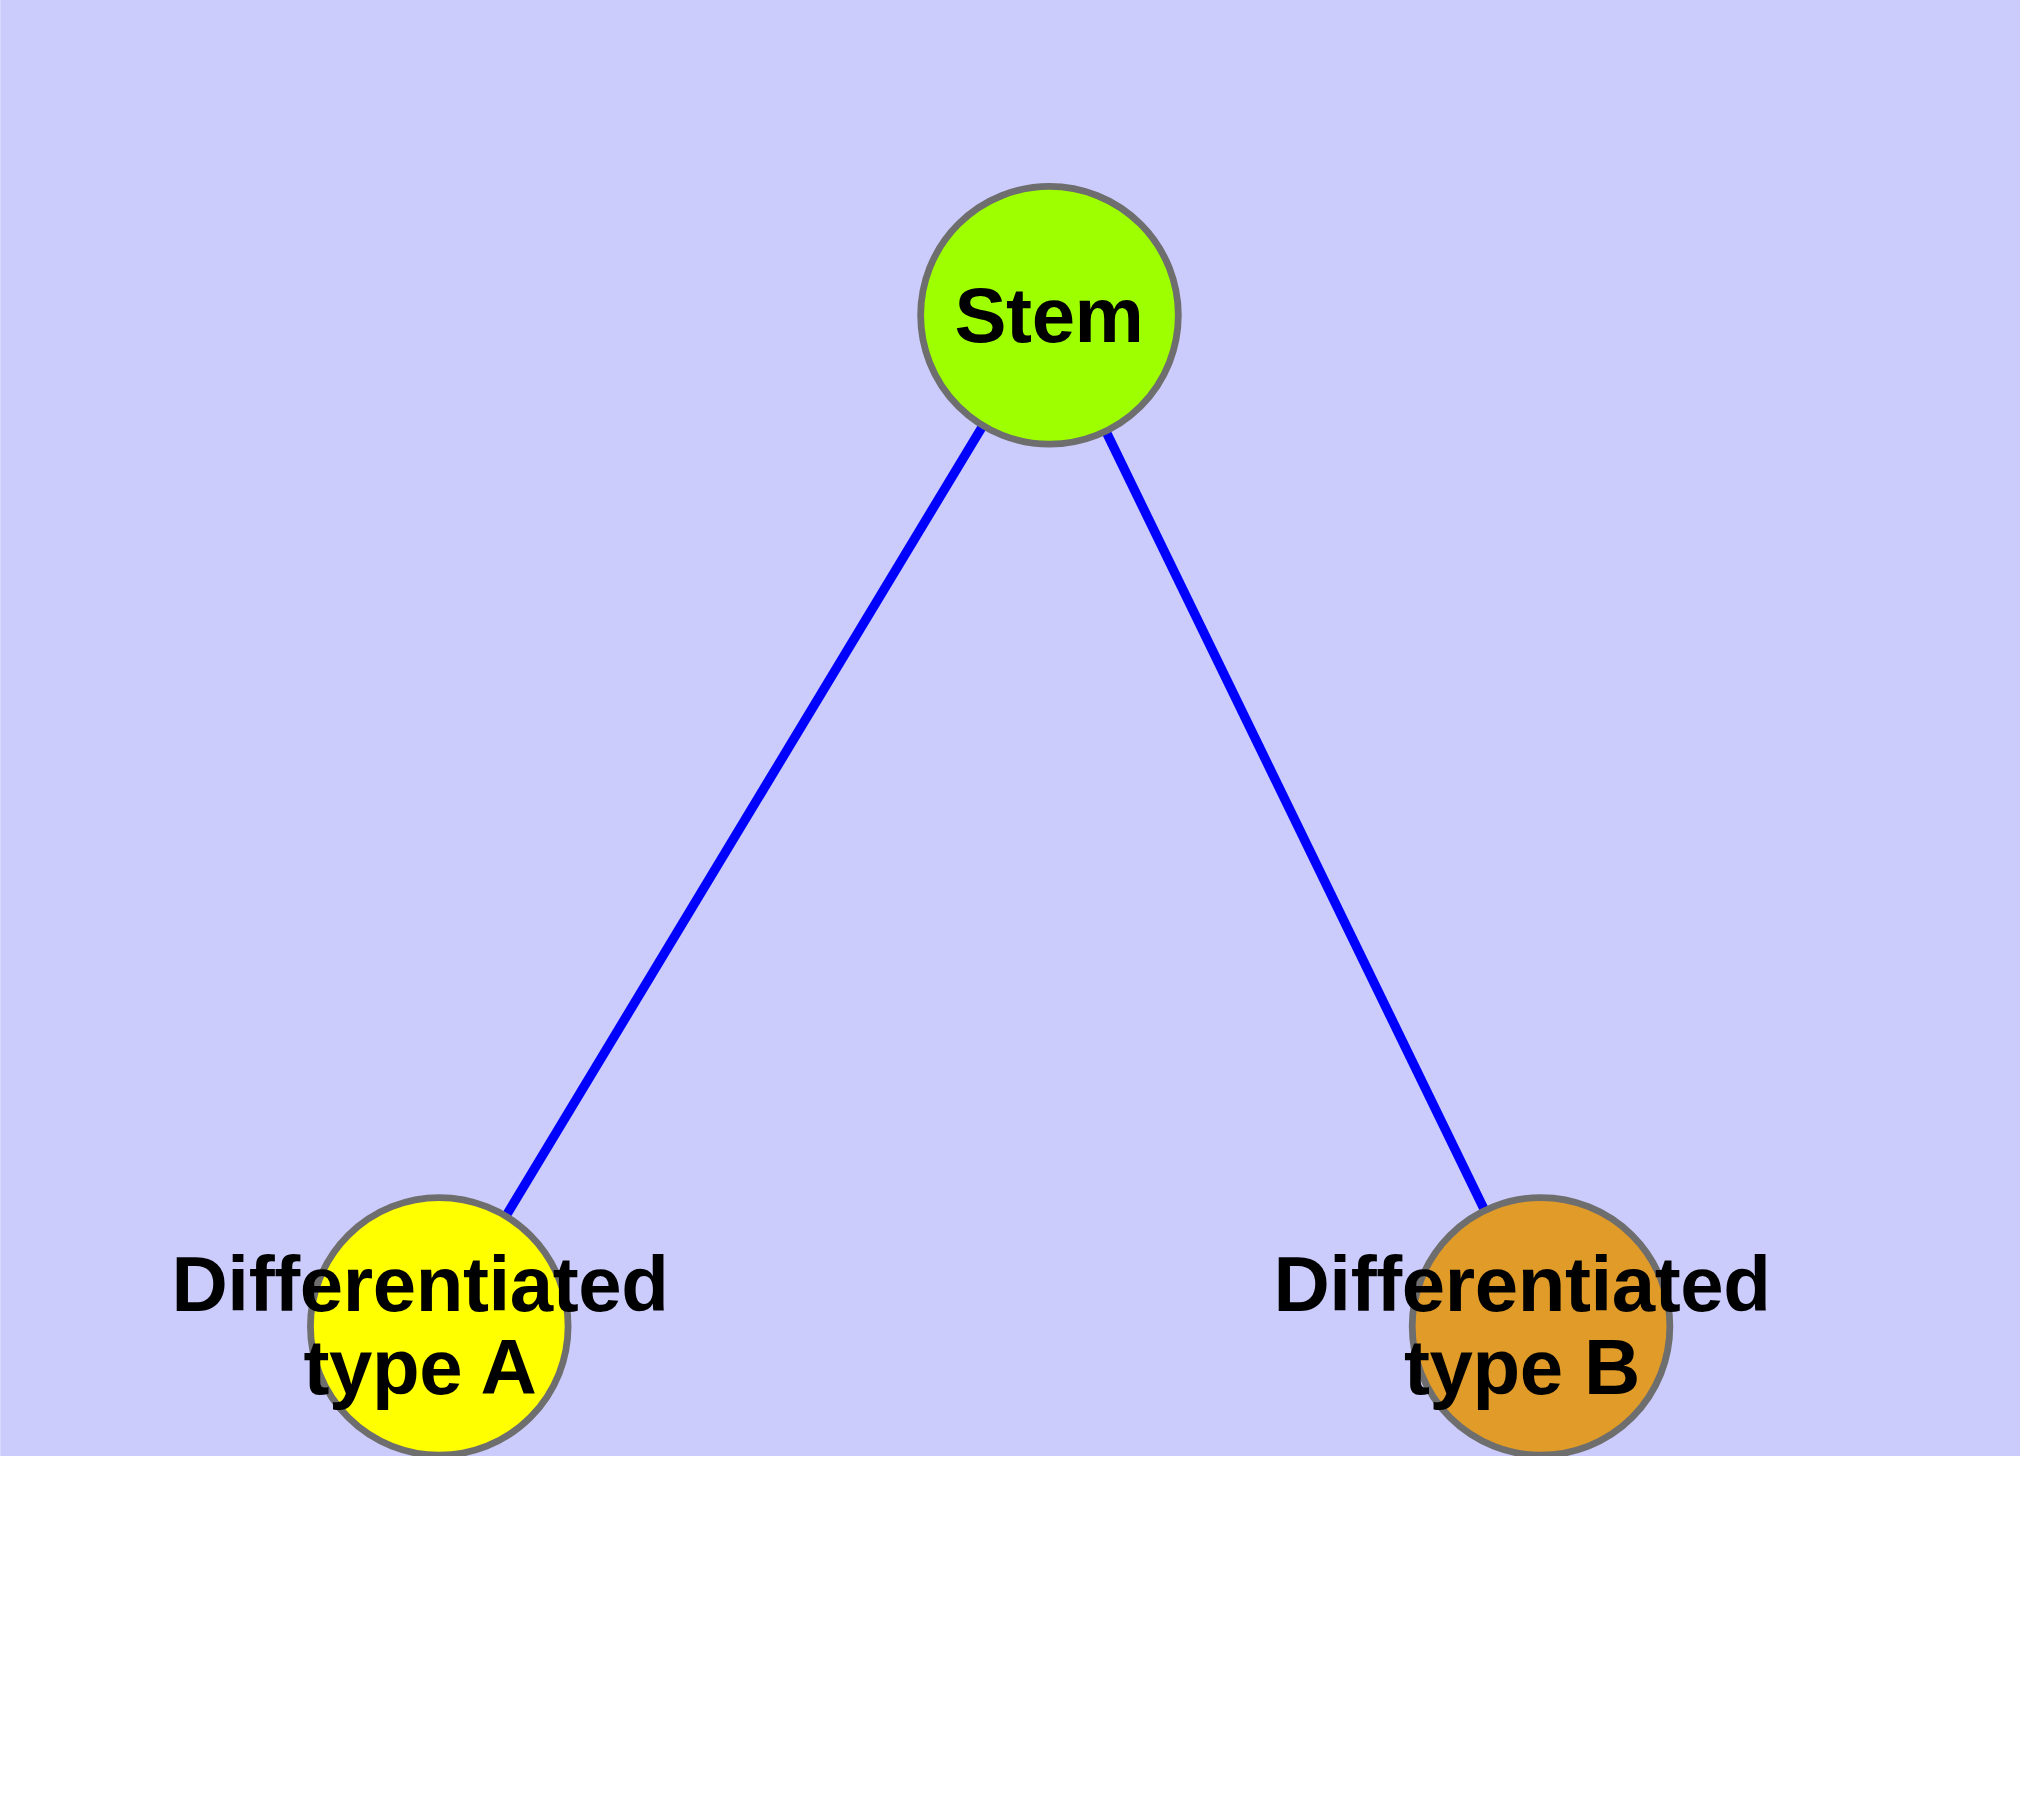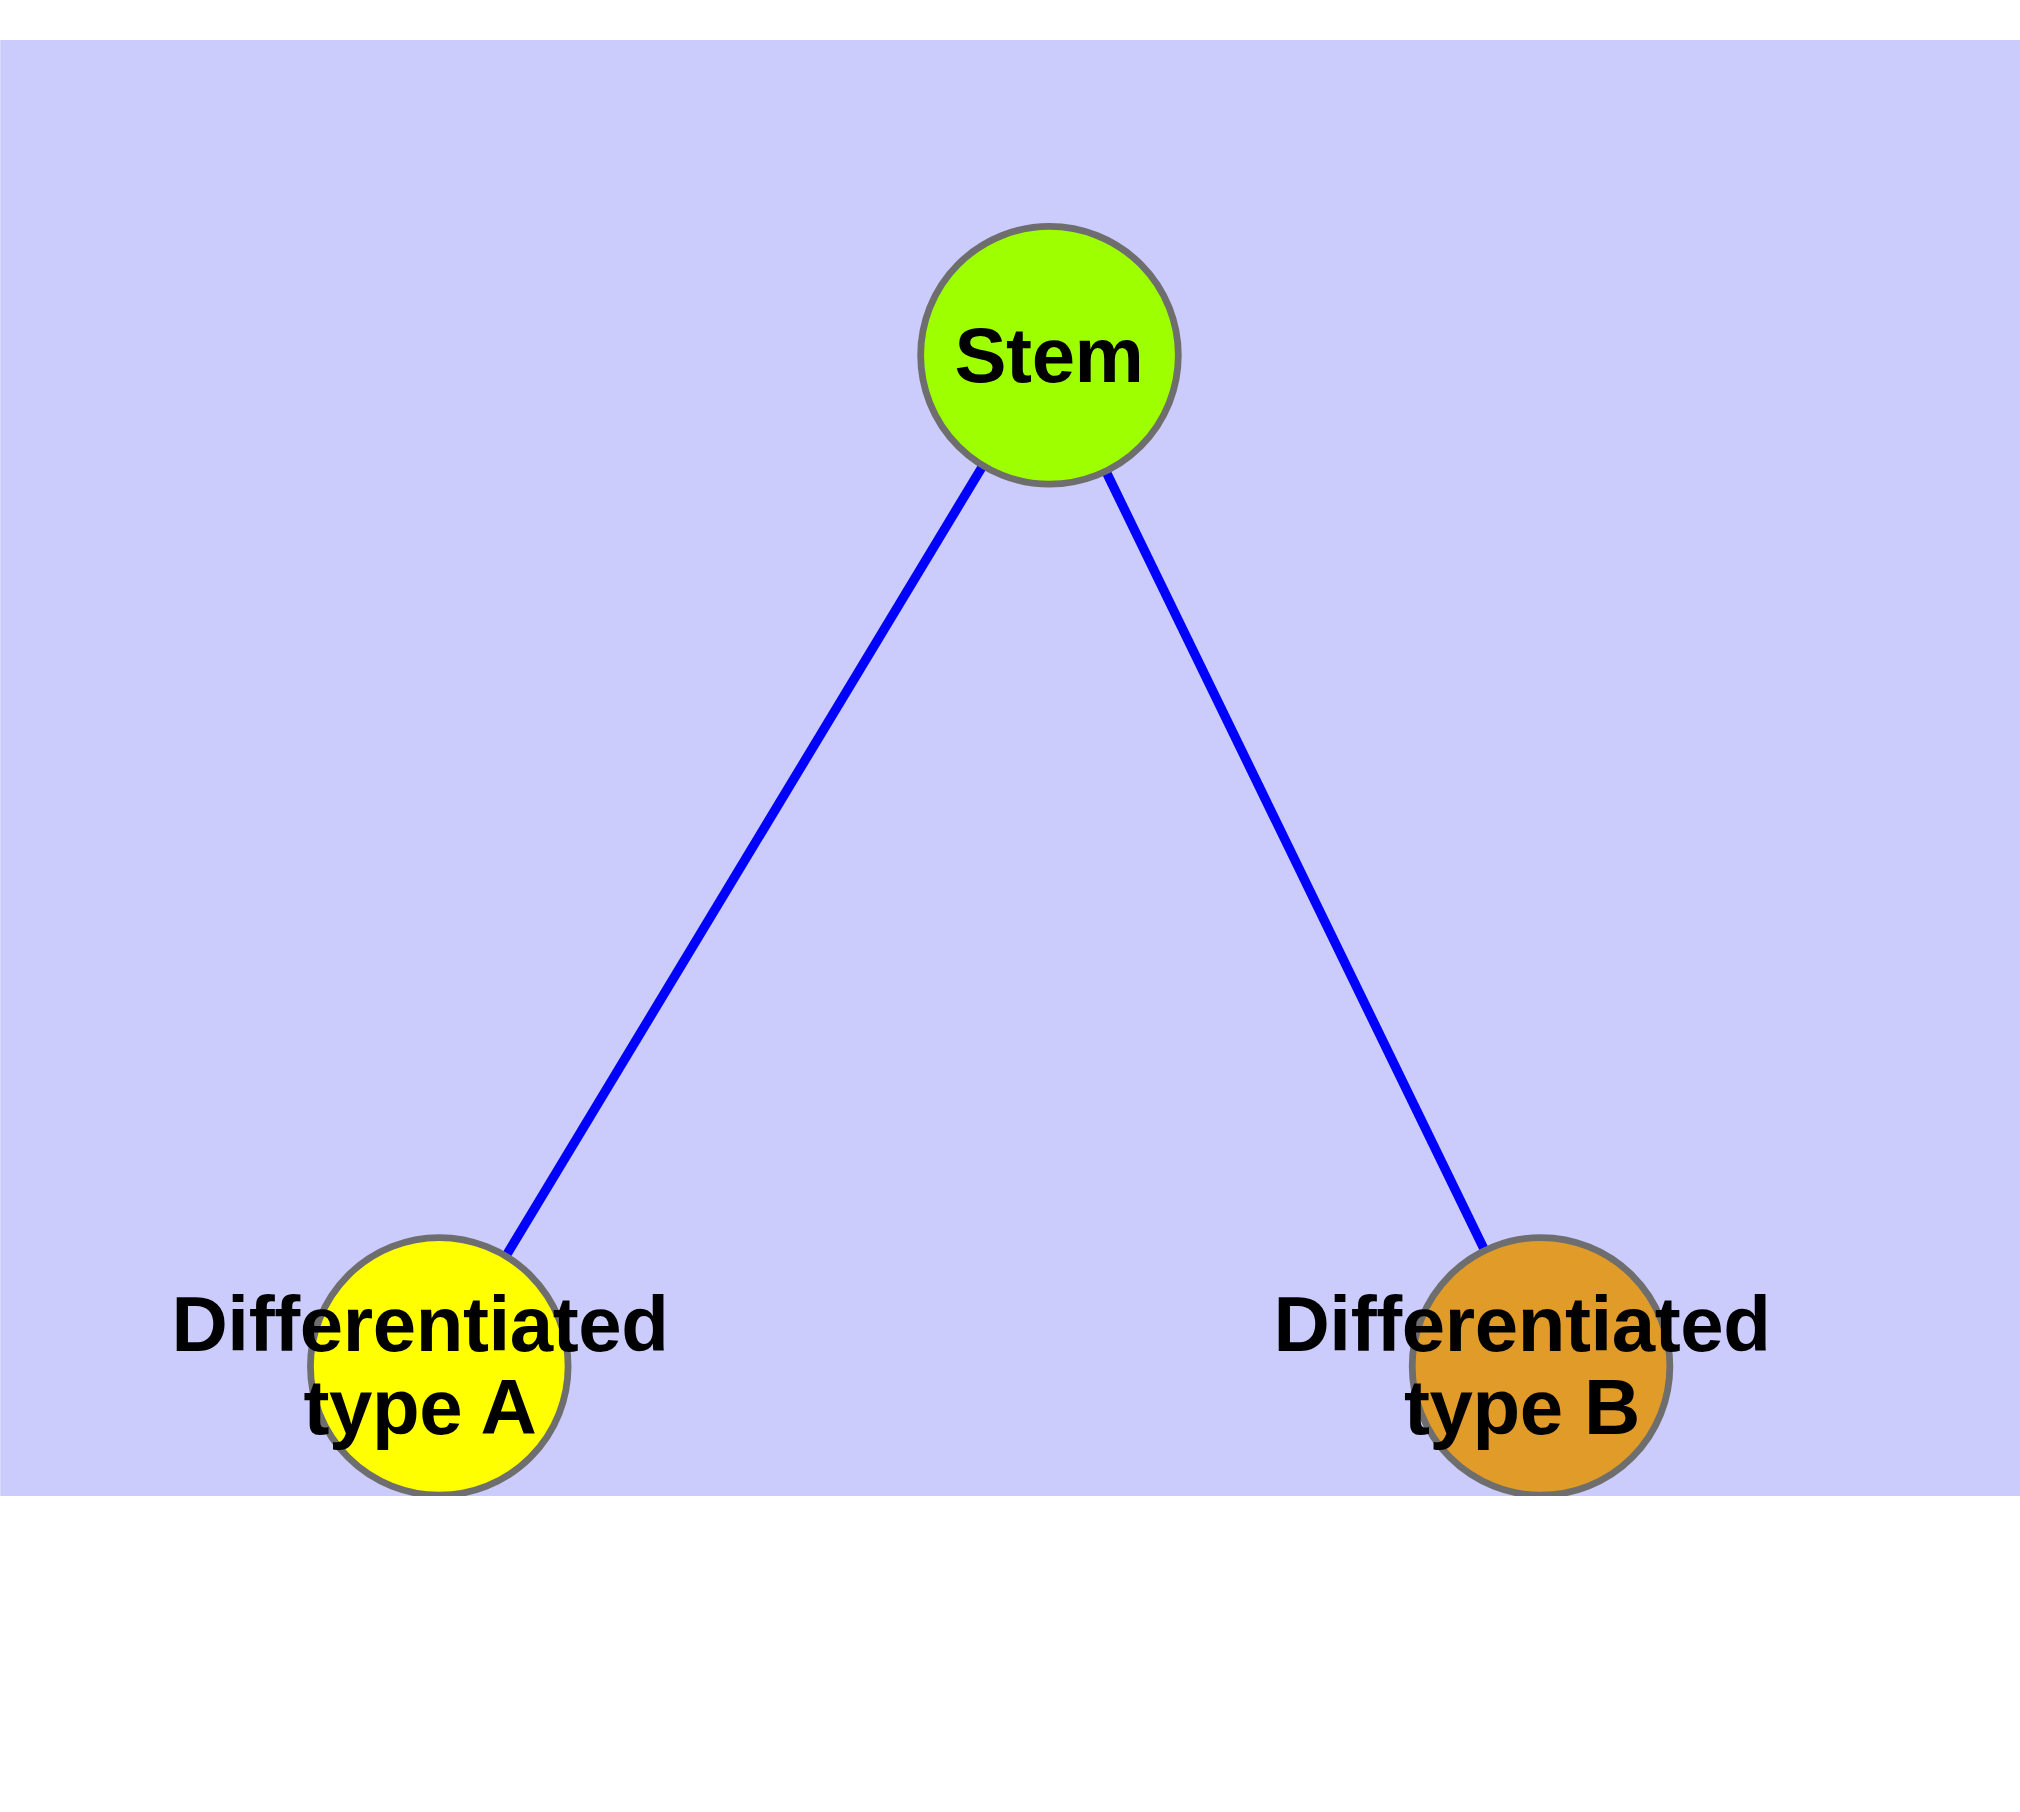--- a/index.html
+++ b/index.html
@@ -49,21 +49,21 @@
   #label-type-b {
     font-size: 78px;
     left: 1522px;
     top: 1326px;
     transform: translate(-50%, -50%);
   }
 </style>
 </head>
 <body>
 
-<div id="canvas" style="width: 2021px; height: 1456px; margin-top: 40px;">
+<div id="canvas" style="width: 2021px; height: 1456px;">
 
   <svg id="graph-svg" viewBox="0 0 2384 2138" xmlns="http://www.w3.org/2000/svg">
 
     <rect id="bg-rect" x="0" y="0" width="2384" height="2138" fill="#ccccfc"></rect>
 
     <g id="edge-layer">
       <line id="edge-stem-to-type-a" x1="1159.460031517352" y1="502.13636444416545" x2="596.5399684826481" y2="1434.8636355558347" stroke="#0000ff" stroke-width="11" stroke-linecap="butt"></line>
       <line id="edge-stem-to-type-b" x1="1304.4597277675575" y1="508.70078487361417" x2="1751.5402722324425" y2="1428.299215126386" stroke="#0000ff" stroke-width="11" stroke-linecap="butt"></line>
     </g>
 

